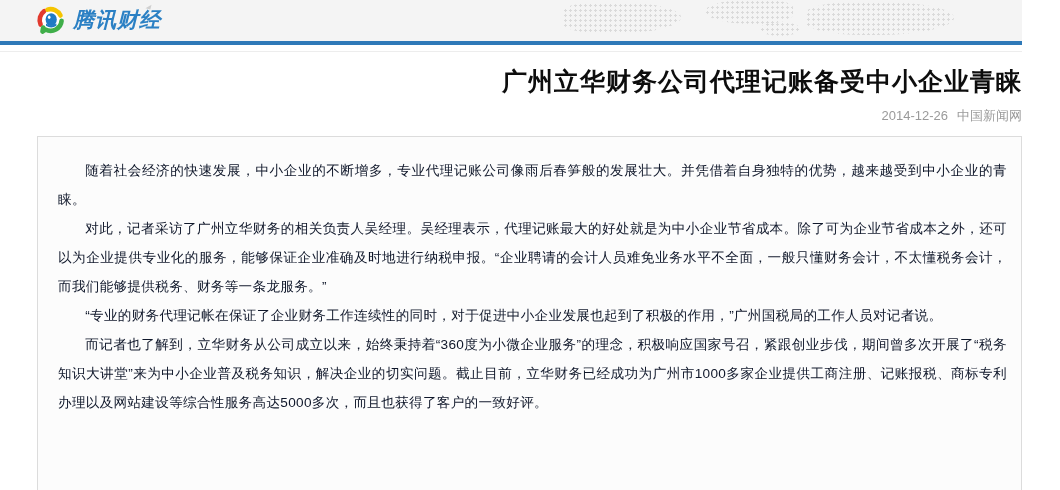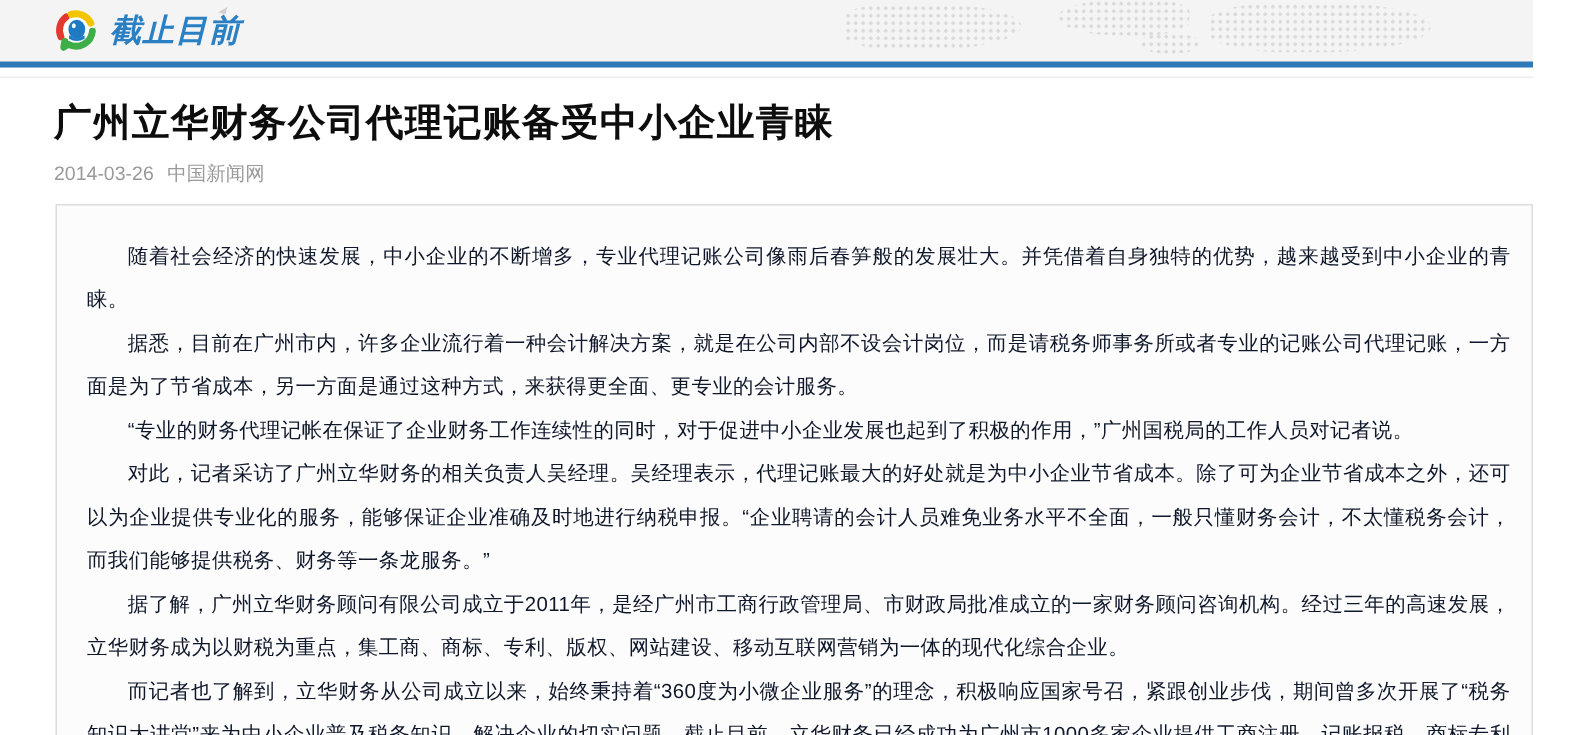--- a/index.html
+++ b/index.html
@@ -62,21 +62,21 @@
   }
   .map-a { left: 563px; top: 3px;  width: 118px; height: 30px; border-radius: 30% 55% 60% 35%; }
   .map-b { left: 705px; top: 0px;  width: 88px;  height: 24px; border-radius: 55% 35% 45% 60%; }
   .map-c { left: 806px; top: 2px;  width: 148px; height: 33px; border-radius: 35% 50% 55% 40%; }
   .map-d { left: 760px; top: 22px; width: 40px;  height: 14px; border-radius: 50%; }
   .sub-rule {
     height: 6px;
     border-bottom: 1px solid #ededed;
   }
   
-  .article-head { padding-left: 36px; }
+  .article-head { padding-left: 36px; text-align: right; }
   .page-title {
     margin: 13px 0 0 0;
     font-family: "Liberation Serif", "DejaVu Serif", serif;
     font-weight: bold;
     font-size: 25px;
     letter-spacing: 1px;
     color: #0d0d0d;
   }
   .meta-row {
     margin-top: 9px;
@@ -118,36 +118,34 @@
     <div class="logo-wrap">
       <svg class="logo-icon" viewBox="0 0 30 30" xmlns="http://www.w3.org/2000/svg">
         <circle cx="15" cy="15" r="12" fill="#ffffff"></circle>
         <path d="M 4.6 19.5 A 11 11 0 0 1 8.2 6.2" fill="none" stroke="#e23a2e" stroke-width="4.6" stroke-linecap="round"></path>
         <path d="M 11.5 4.6 A 11 11 0 0 1 24.5 10.5" fill="none" stroke="#f5c400" stroke-width="4.6" stroke-linecap="round"></path>
         <path d="M 25.6 15.8 A 11 11 0 0 1 9.5 24.5 L 6.5 26.5 L 7.2 22.6" fill="none" stroke="#3fae49" stroke-width="4.6" stroke-linecap="round" stroke-linejoin="round"></path>
         <ellipse cx="15.2" cy="14.6" rx="5.6" ry="6.4" fill="#1f7ac4"></ellipse>
         <ellipse cx="13.2" cy="12.2" rx="1.3" ry="1.7" fill="#ffffff"></ellipse>
         <path d="M 10 18.5 Q 15.2 22.5 20.4 18.5 L 20.4 20.8 Q 15.2 24 10 20.8 Z" fill="#1f7ac4"></path>
       </svg>
-      <span class="brand-text">截止目前</span>
+      <span class="brand-text">腾讯财经</span>
     </div>
     <div class="brand-mark"></div>
   </div>
 
   <div class="sub-rule"></div>
 
   <div class="article-head">
     <h1 class="page-title">广州立华财务公司代理记账备受中小企业青睐</h1>
     <div class="meta-row">
-      <span class="date">2014-03-26</span><span class="src">中国新闻网</span>
+      <span class="date">2014-12-26</span><span class="src">中国新闻网</span>
     </div>
   </div>
 
   <div class="article-box">
       <p class="para">随着社会经济的快速发展，中小企业的不断增多，专业代理记账公司像雨后春笋般的发展壮大。并凭借着自身独特的优势，越来越受到中小企业的青睐。</p>
-      <p class="para">据悉，目前在广州市内，许多企业流行着一种会计解决方案，就是在公司内部不设会计岗位，而是请税务师事务所或者专业的记账公司代理记账，一方面是为了节省成本，另一方面是通过这种方式，来获得更全面、更专业的会计服务。</p>
+      <p class="para">对此，记者采访了广州立华财务的相关负责人吴经理。吴经理表示，代理记账最大的好处就是为中小企业节省成本。除了可为企业节省成本之外，还可以为企业提供专业化的服务，能够保证企业准确及时地进行纳税申报。“企业聘请的会计人员难免业务水平不全面，一般只懂财务会计，不太懂税务会计，而我们能够提供税务、财务等一条龙服务。”</p>
       <p class="para">“专业的财务代理记帐在保证了企业财务工作连续性的同时，对于促进中小企业发展也起到了积极的作用，”广州国税局的工作人员对记者说。</p>
-      <p class="para">对此，记者采访了广州立华财务的相关负责人吴经理。吴经理表示，代理记账最大的好处就是为中小企业节省成本。除了可为企业节省成本之外，还可以为企业提供专业化的服务，能够保证企业准确及时地进行纳税申报。“企业聘请的会计人员难免业务水平不全面，一般只懂财务会计，不太懂税务会计，而我们能够提供税务、财务等一条龙服务。”</p>
-      <p class="para">据了解，广州立华财务顾问有限公司成立于2011年，是经广州市工商行政管理局、市财政局批准成立的一家财务顾问咨询机构。经过三年的高速发展，立华财务成为以财税为重点，集工商、商标、专利、版权、网站建设、移动互联网营销为一体的现代化综合企业。</p>
       <p class="para">而记者也了解到，立华财务从公司成立以来，始终秉持着“360度为小微企业服务”的理念，积极响应国家号召，紧跟创业步伐，期间曾多次开展了“税务知识大讲堂”来为中小企业普及税务知识，解决企业的切实问题。截止目前，立华财务已经成功为广州市1000多家企业提供工商注册、记账报税、商标专利办理以及网站建设等综合性服务高达5000多次，而且也获得了客户的一致好评。</p>
     </div>
 
 </div>
 
 </body></html>

